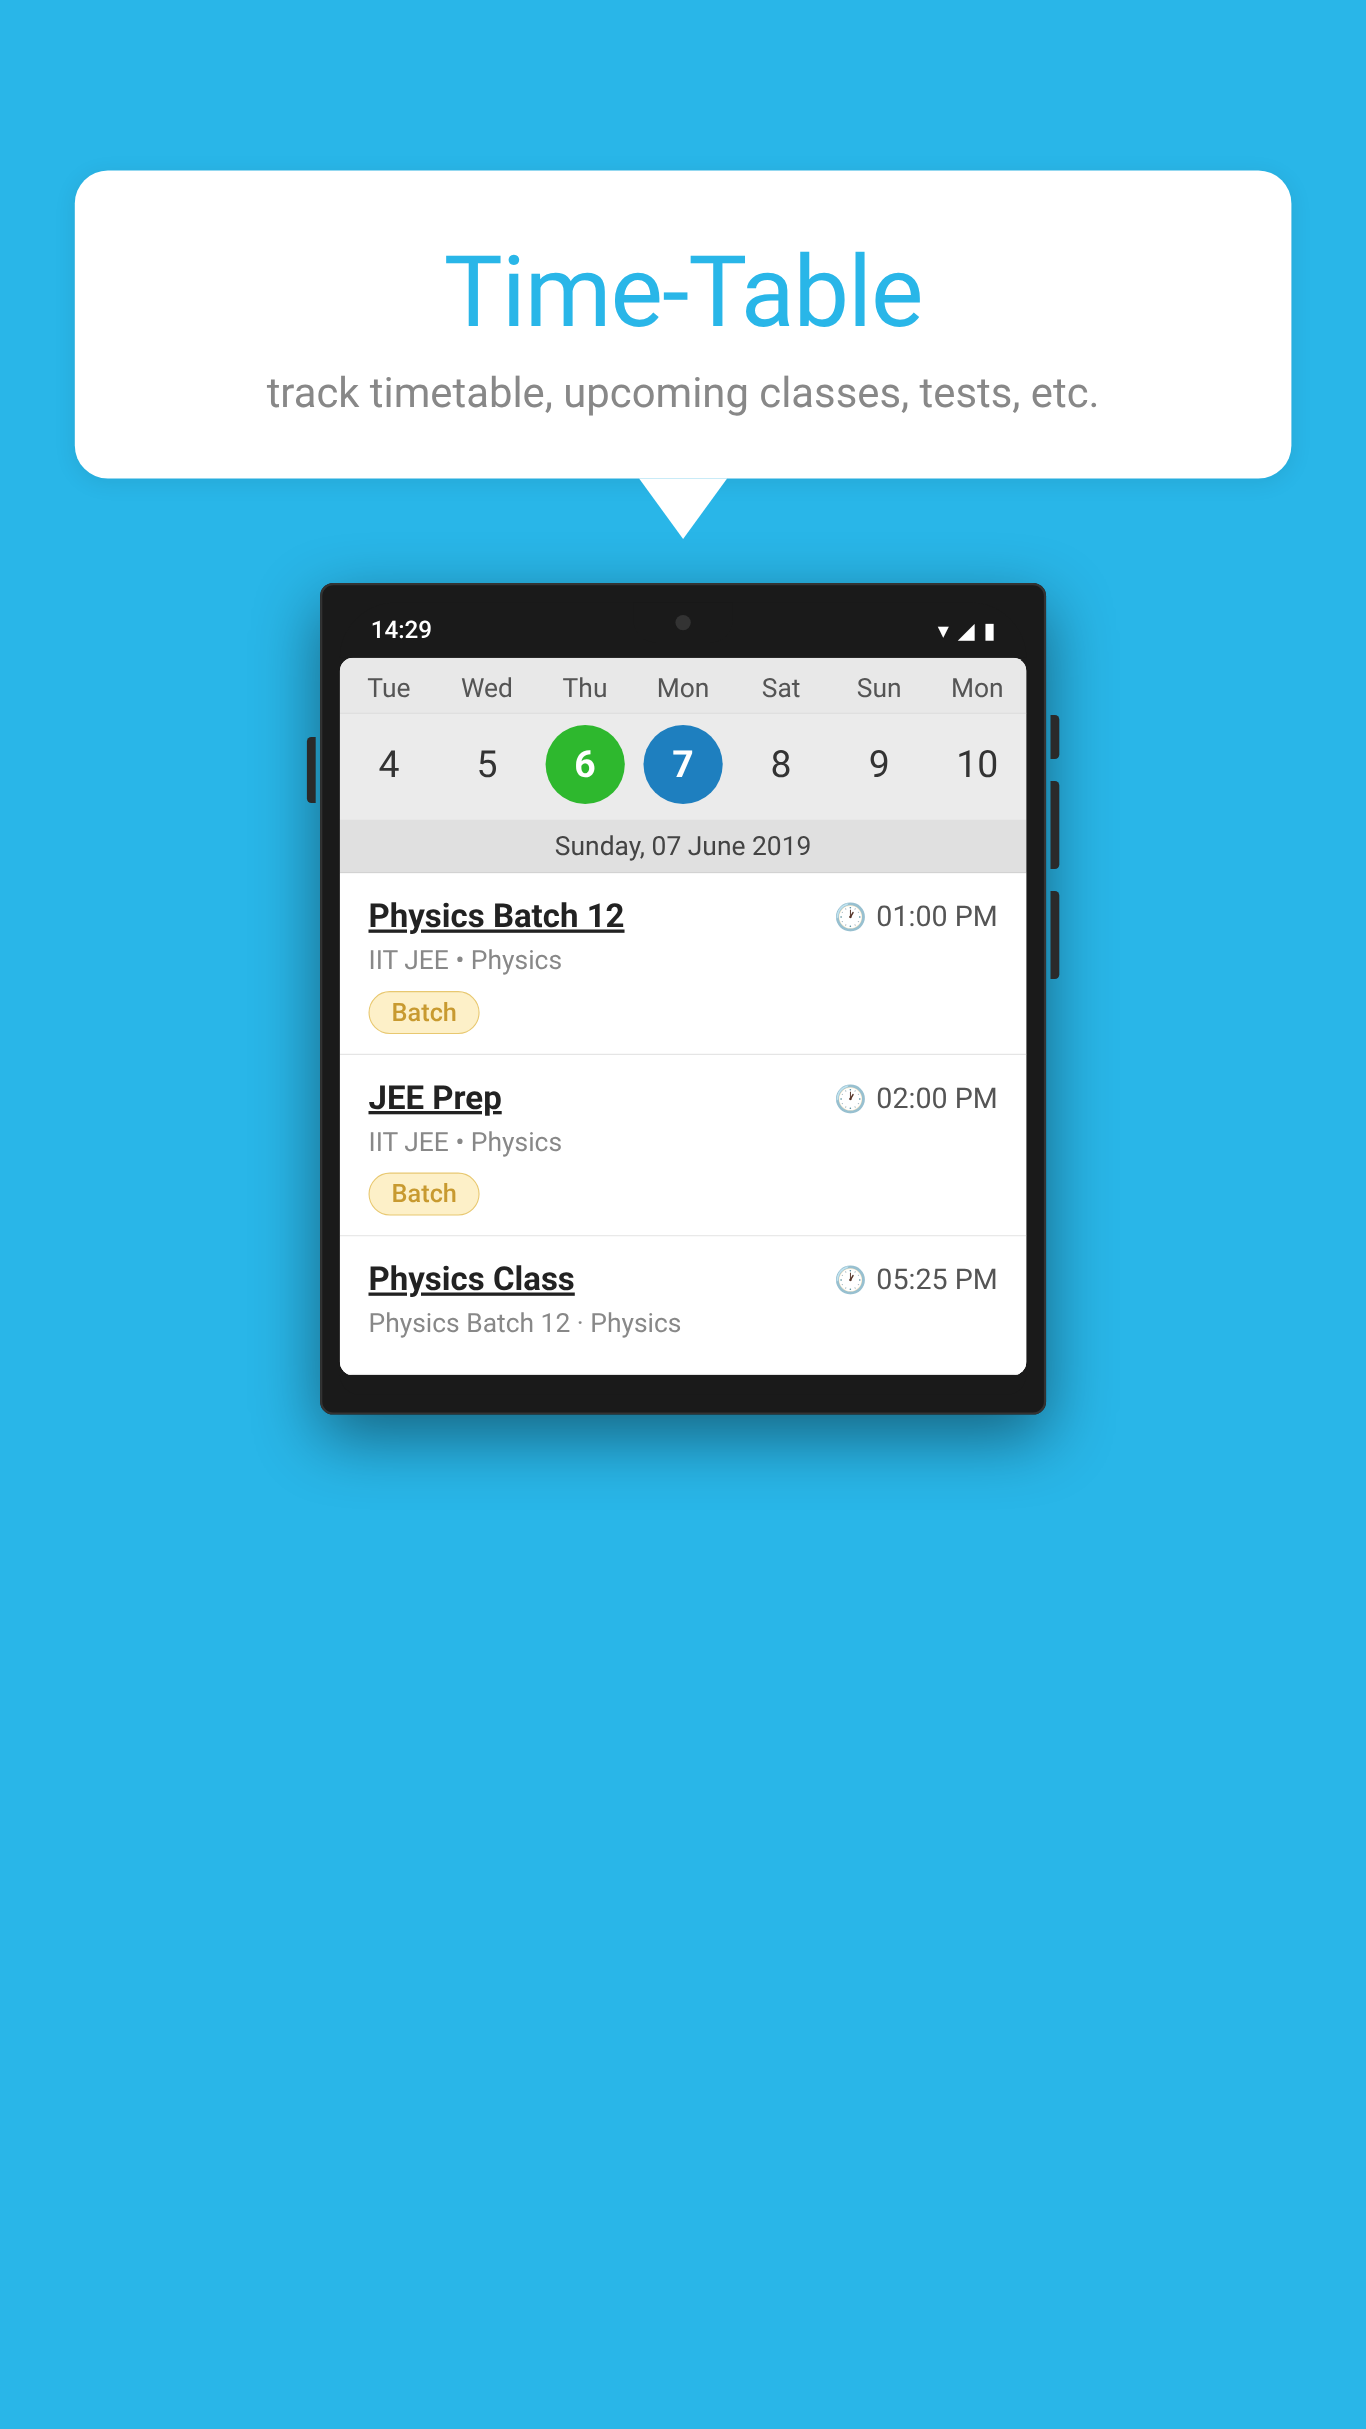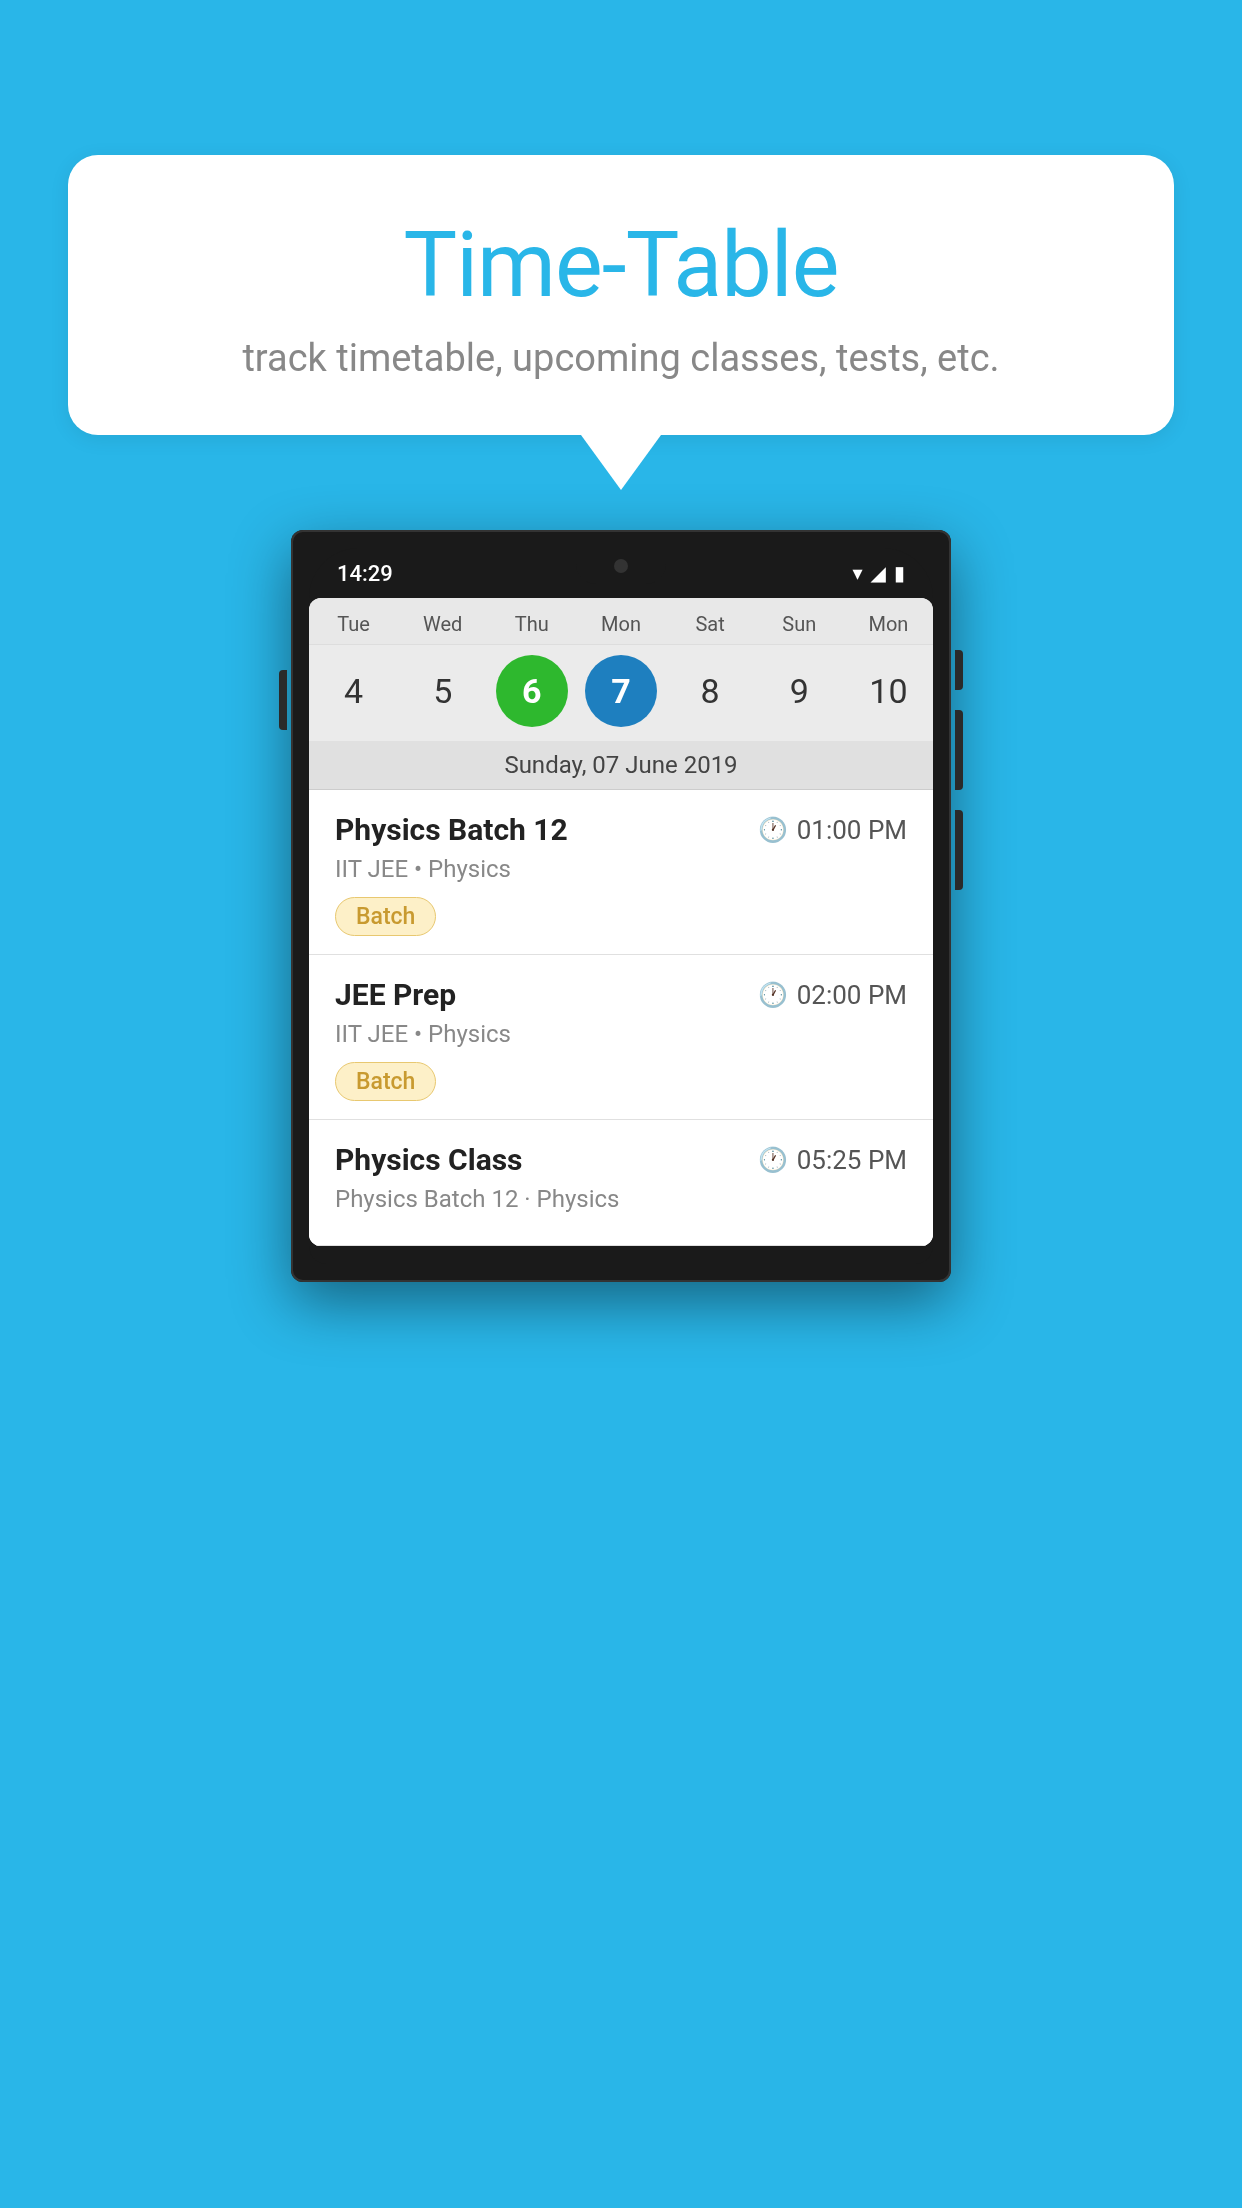--- a/index.html
+++ b/index.html
@@ -167,21 +167,21 @@
     
     .calendar-header {
       background: #e8e8e8;
       display: flex;
       justify-content: space-around;
       padding: 14px 0 8px;
       border-bottom: 1px solid #ddd;
     }
 
     .cal-day-label {
-      font-size: 20px;
+      font-size: 24px;
       color: #555;
       text-align: center;
       width: 80px;
     }
 
     .calendar-dates {
       background: #ebebeb;
       display: flex;
       justify-content: space-around;
       align-items: center;
@@ -236,20 +236,21 @@
       display: flex;
       justify-content: space-between;
       align-items: center;
       margin-bottom: 8px;
     }
 
     .class-item-name {
       font-size: 30px;
       font-weight: 700;
       color: #222;
+      text-decoration: underline;
     }
 
     .class-item-time {
       display: flex;
       align-items: center;
       gap: 8px;
       font-size: 26px;
       color: #555;
     }
 

